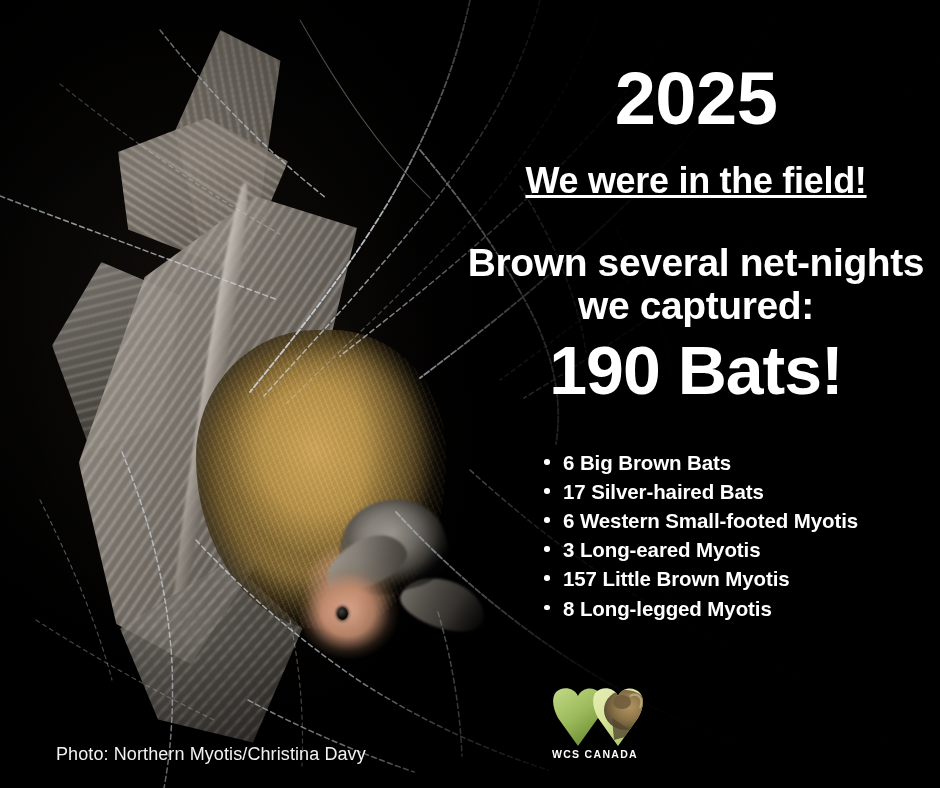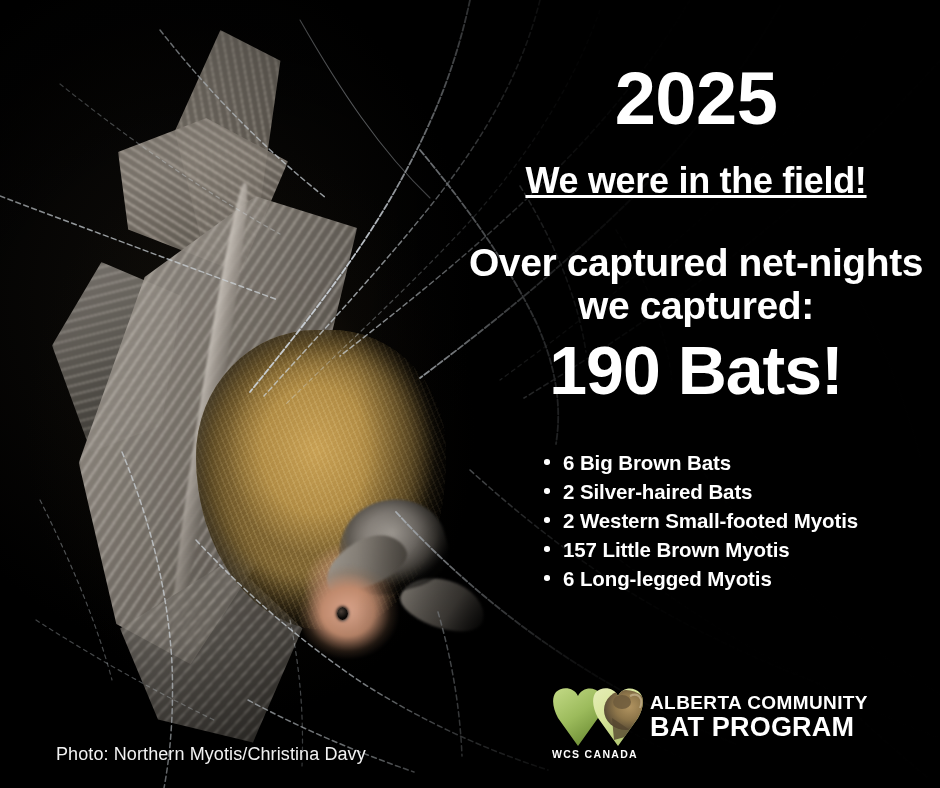--- a/index.html
+++ b/index.html
@@ -302,30 +302,31 @@
 
     <div class="photo-vignette"></div>
   </div>
 
   <div class="text-col">
 
     <div class="year">2025</div>
 
     <div class="subhead">We were in the field!</div>
 
-    <div class="lead">Over captured net-nights we captured:</div>
+    <div class="lead">Brown several net-nights we captured:</div>
 
     <div class="bignum">190 Bats!</div>
 
     <ul class="species-list">
       <li>6 Big Brown Bats</li>
-      <li>2 Silver-haired Bats</li>
-      <li>2 Western Small-footed Myotis</li>
+      <li>17 Silver-haired Bats</li>
+      <li>6 Western Small-footed Myotis</li>
+      <li>3 Long-eared Myotis</li>
       <li>157 Little Brown Myotis</li>
-      <li>6 Long-legged Myotis</li>
+      <li>8 Long-legged Myotis</li>
     </ul>
 
     <div class="logo">
       <div class="logo-mark">
         <svg width="92" height="62" viewBox="0 0 92 62" xmlns="http://www.w3.org/2000/svg">
           <defs>
             <linearGradient id="gLeft" x1="0" y1="0" x2="0.6" y2="1">
               <stop offset="0%" stop-color="#c3da86"></stop>
               <stop offset="55%" stop-color="#9cbb5c"></stop>
               <stop offset="100%" stop-color="#6f8f36"></stop>
@@ -348,22 +349,18 @@
           <path d="M 44 4 C 50 -2, 62 -1, 66 8 C 70 -1, 82 -2, 88 5 C 93 11, 91 21, 86 30 L 66 58 L 46 30 C 41 21, 39 10, 44 4 Z" fill="url(#gRight)"></path>
           <g clip-path="url(#clipRight)">
             <ellipse cx="74" cy="22" rx="22" ry="20" fill="url(#batTex)" opacity="0.95"></ellipse>
             <ellipse cx="70" cy="14" rx="9" ry="7" fill="#6d5a3c" opacity="0.85"></ellipse>
             <path d="M 60 30 L 84 46 L 62 52 Z" fill="#55462f" opacity="0.8"></path>
             <path d="M 78 8 C 86 4, 92 10, 88 20" stroke="#c9b894" stroke-width="2" fill="none" opacity="0.7"></path>
           </g>
         </svg>
       </div>
       <div class="wcs-canada">WCS CANADA</div>
-      <div class="logo-words">
-        <div class="logo-line1">ALBERTA COMMUNITY</div>
-        <div class="logo-line2">BAT PROGRAM</div>
-      </div>
     </div>
   </div>
 
   <div class="credit">Photo: Northern Myotis/Christina Davy</div>
 
 </div>
 
 </body></html>

